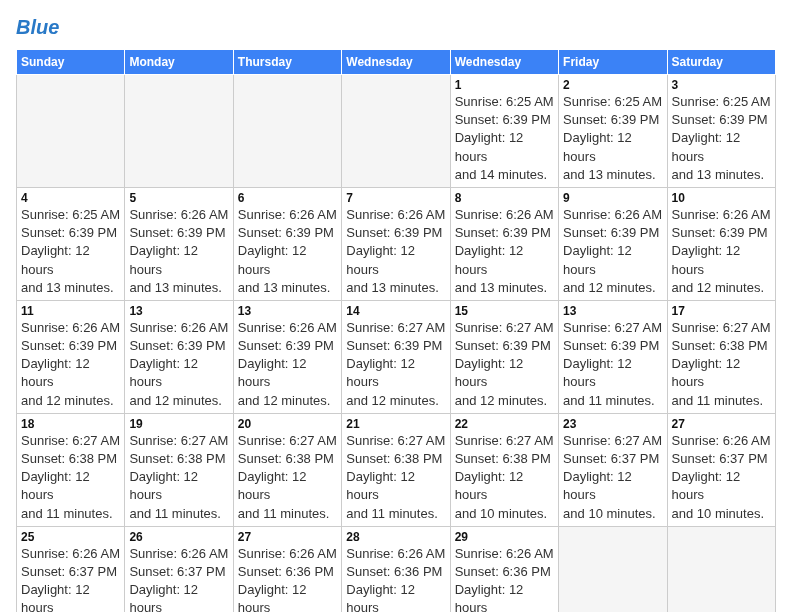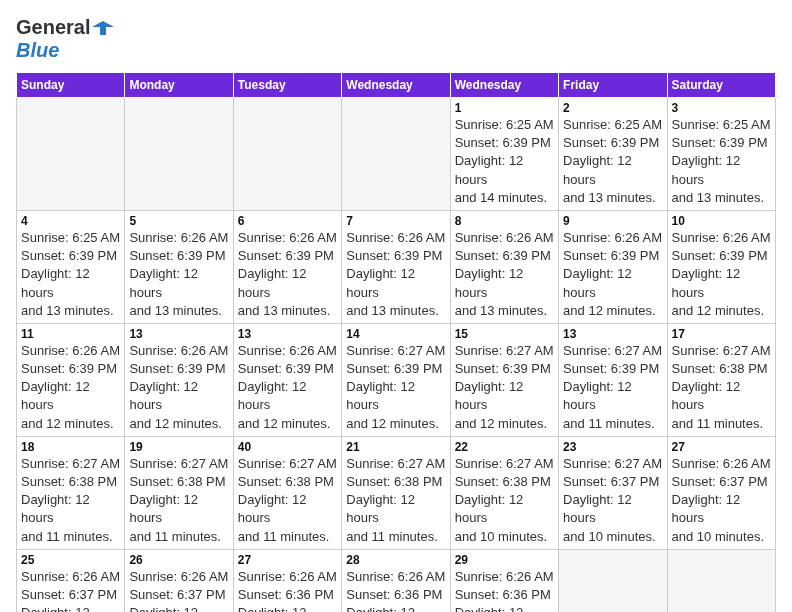--- a/index.html
+++ b/index.html
@@ -41,21 +41,21 @@
       font-size: 14px;
       color: #444;
     }
     .calendar {
       flex: 1;
       border-collapse: collapse;
       width: 100%;
       table-layout: fixed;
     }
     .calendar th {
-      background: #6d28d9;
+      background: #3b82f6;
       color: #fff;
       font-size: 12px;
       font-weight: bold;
       padding: 5px 4px;
       text-align: left;
       border: 1px solid #fff;
     }
     .calendar td {
       border: 1px solid #ccc;
       vertical-align: top;
@@ -81,41 +81,35 @@
       line-height: 1.4;
     }
   </style>
 </head>
 <body>
 
 <div class="page">
   <div class="header">
     <div class="logo">
       <div>
-        <div style="display:flex;align-items:center;">
-          <span class="logo-general" style="font-size:20px;font-weight:bold;">General</span>
-          <svg width="22" height="22" viewBox="0 0 22 22" style="margin-left:2px;">
-            <polygon points="11,4 22,10 14,10 14,18 8,18 8,10 0,10" fill="#2979c7"></polygon>
-          </svg>
-        </div>
         <span class="logo-blue" style="font-size:20px;font-weight:bold;color:#2979c7;">Blue</span>
       </div>
     </div>
     <div class="title-block">
       <div class="month-title"></div>
       <div class="subtitle"></div>
     </div>
   </div>
 
   <table class="calendar">
     <thead>
       <tr>
       <th>Sunday</th>
           <th>Monday</th>
-          <th>Tuesday</th>
+          <th>Thursday</th>
           <th>Wednesday</th>
           <th>Wednesday</th>
           <th>Friday</th>
           <th>Saturday</th>
         </tr>
     </thead>
     <tbody id="calendar-body">
     <tr>
           <td class="empty"></td>
           <td class="empty"></td>
@@ -254,21 +248,21 @@
 and 11 minutes.</div>
           </td>
           <td>
             <span class="day-num">19</span>
             <div class="day-info" style="white-space: pre-line;">Sunrise: 6:27 AM
 Sunset: 6:38 PM
 Daylight: 12 hours
 and 11 minutes.</div>
           </td>
           <td>
-            <span class="day-num">40</span>
+            <span class="day-num">20</span>
             <div class="day-info" style="white-space: pre-line;">Sunrise: 6:27 AM
 Sunset: 6:38 PM
 Daylight: 12 hours
 and 11 minutes.</div>
           </td>
           <td>
             <span class="day-num">21</span>
             <div class="day-info" style="white-space: pre-line;">Sunrise: 6:27 AM
 Sunset: 6:38 PM
 Daylight: 12 hours

